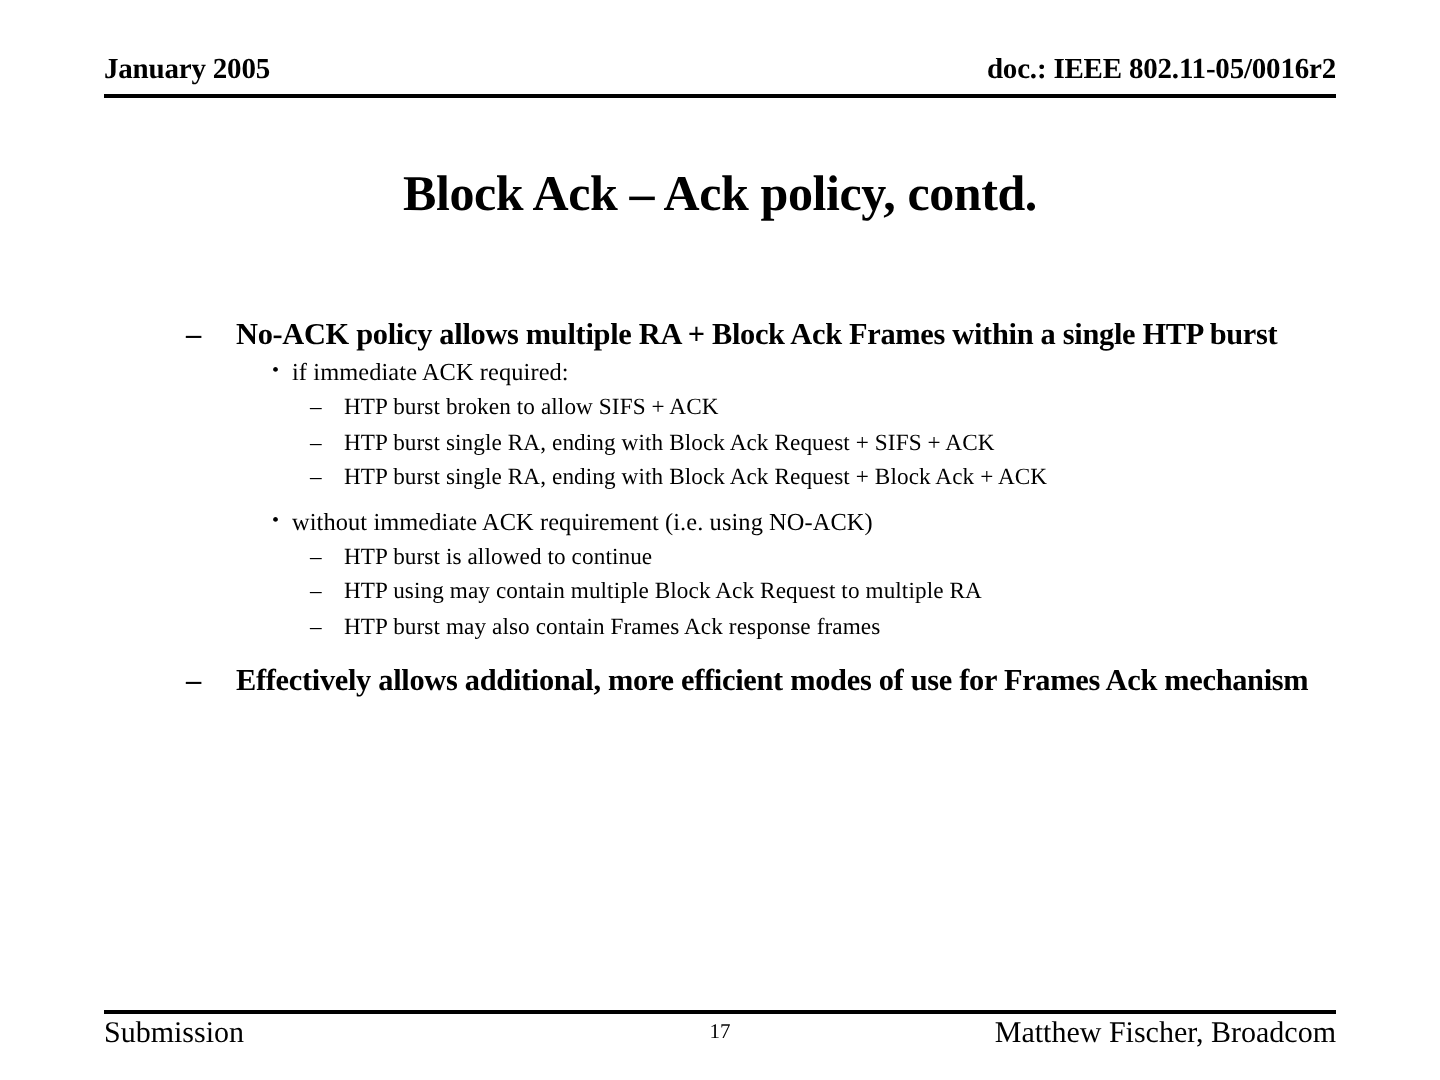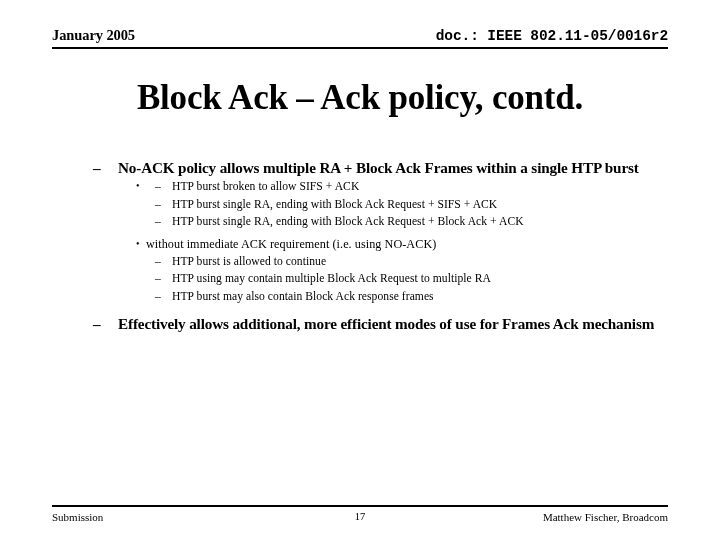--- a/index.html
+++ b/index.html
@@ -39,39 +39,38 @@
     font-size: 14.5px;
     font-weight: bold;
     letter-spacing: -0.1px;
     line-height: 18px;
   }
   .header-date {
     white-space: nowrap;
   }
   .header-doc {
     white-space: nowrap;
-    font-family: Liberation Mono, monospace;
   }
   .header-rule {
     position: absolute;
     left: 0;
     top: 21px;
     width: 616px;
     height: 0;
     border-top: 2.3px solid #000;
   }
 
   
   .title {
     position: absolute;
     left: 40px;
     top: 82px;
     width: 640px;
     text-align: center;
-    font-size: 35px;
+    font-size: 25px;
     font-weight: bold;
     line-height: 32px;
     letter-spacing: -0.2px;
   }
 
   
   .body {
     position: absolute;
     left: 52px;
     top: 158px;
@@ -168,21 +167,21 @@
     border-top: 2.3px solid #000;
   }
   .footer-row {
     position: absolute;
     left: 0;
     top: 5px;
     width: 616px;
     display: flex;
     justify-content: space-between;
     align-items: baseline;
-    font-size: 11px;
+    font-size: 15px;
     line-height: 14px;
   }
   .footer-left { white-space: nowrap; }
   .footer-center {
     position: absolute;
     left: 0;
     top: 5px;
     width: 616px;
     text-align: center;
     font-size: 10.5px;
@@ -210,20 +209,21 @@
     <ul class="lvl lvl1">
       <li class="item">
         <span class="marker">–</span>
         <span class="text">No-ACK policy allows multiple RA + Block Ack Frames within a single HTP burst</span>
       </li>
     </ul>
 
     <ul class="lvl lvl2">
       <li class="item">
         <span class="marker">•</span>
+        <span class="text">if immediate ACK required:</span>
       </li>
     </ul>
 
     <ul class="lvl lvl3">
       <li class="item">
         <span class="marker">–</span>
         <span class="text">HTP burst broken to allow SIFS + ACK</span>
       </li>
       <li class="item">
         <span class="marker">–</span>
@@ -248,21 +248,21 @@
       <li class="item">
         <span class="marker">–</span>
         <span class="text">HTP burst is allowed to continue</span>
       </li>
       <li class="item">
         <span class="marker">–</span>
         <span class="text">HTP using may contain multiple Block Ack Request to multiple RA</span>
       </li>
       <li class="item">
         <span class="marker">–</span>
-        <span class="text">HTP burst may also contain Block Ack response frames</span>
+        <span class="text">HTP burst may also contain Frames Ack response frames</span>
       </li>
     </ul>
 
     <div class="gap-before-last"></div>
 
     <ul class="lvl lvl1">
       <li class="item">
         <span class="marker">–</span>
         <span class="text">Effectively allows additional, more efficient modes of use for Frames Ack mechanism</span>
       </li>

